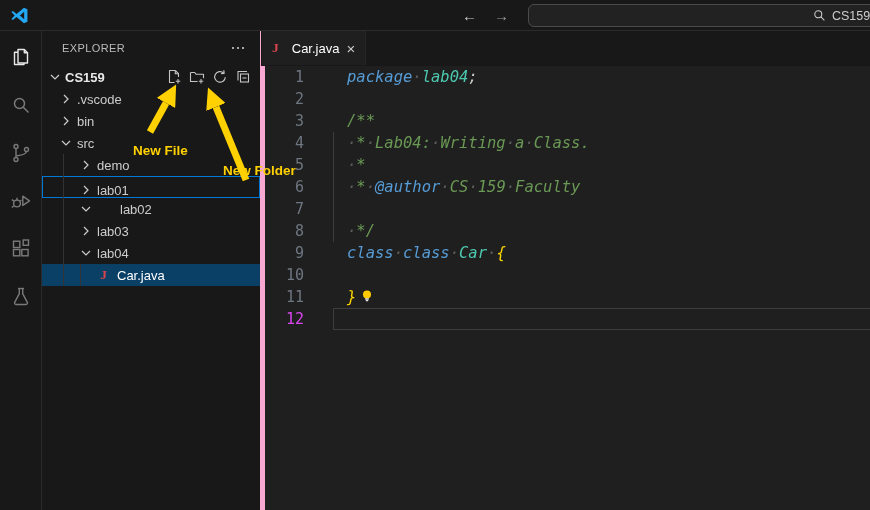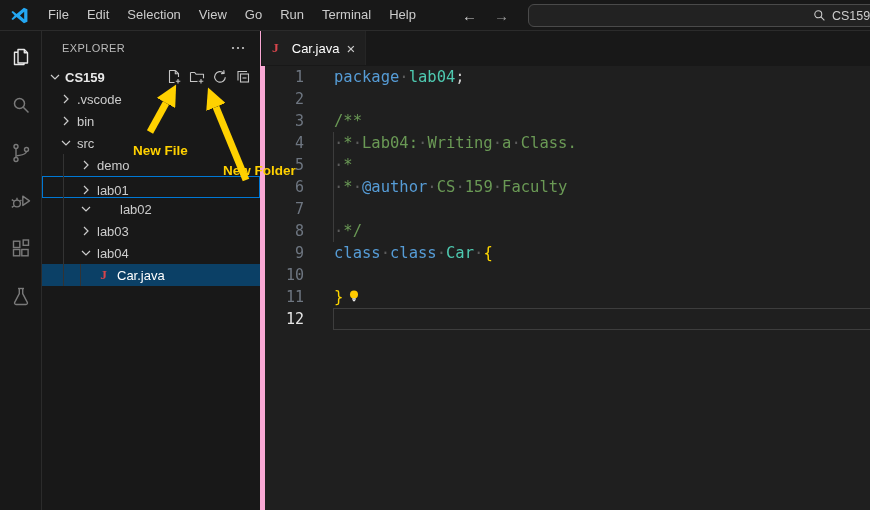--- a/index.html
+++ b/index.html
@@ -47,22 +47,22 @@
   
   .tabbar{position:absolute;left:261px;right:0;top:30px;height:36px;background:#181818;z-index:1;}
   .tab{position:absolute;left:1px;top:0;width:104px;height:35px;background:#1f1f1f;border-top:1px solid #0078d4;
        border-right:1px solid #252525;display:flex;align-items:center;padding:0 10px;box-sizing:border-box;gap:7px;
        font-size:13px;color:#ffffff;}
   .tab-close{margin-left:auto;color:#cccccc;font-size:15px;line-height:15px;}
   #code{position:absolute;left:261px;right:0;top:66px;bottom:0;font-family:"DejaVu Sans Mono",monospace;
         font-size:15.5px;z-index:0;}
   .code-row{position:absolute;left:0;right:0;height:22px;line-height:22px;}
   .ln{position:absolute;left:0;top:0;width:43px;text-align:right;color:#6e7681;font-size:15px;}
-  .code-row.current .ln{color:#e5e5e5;}
-  .cc{position:absolute;left:73px;top:0;white-space:pre;}
+  .code-row.current .ln{color:#d946ef;}
+  .cc{position:absolute;left:86px;top:0;white-space:pre;font-style:italic;}
   .iguide{position:absolute;left:72px;top:0;width:1px;height:22px;background:#3c3c3c;}
   .curbox{position:absolute;left:72px;right:0;top:0;height:20px;border:1px solid #3d3d3d;border-right:none;}
   .tok-kw{color:#569CD6}.tok-type{color:#4EC9B0}.tok-com{color:#6A9955}.tok-tag{color:#569CD6}
   .tok-brace{color:#FFD700}.tok-pun{color:#cccccc}.tok-ws{color:#5c5c5c}
   .bulb{display:inline-block;vertical-align:-1px;margin-left:4px;}
 
   
   #anno{position:absolute;left:0;top:0;width:870px;height:510px;pointer-events:none;z-index:20;}
   .anno-label{position:absolute;font-size:13.5px;font-weight:bold;pointer-events:none;z-index:21;}
   svg{display:block;}
@@ -71,30 +71,20 @@
 <body>
 
 <div id="app">
 
   <div class="titlebar">
     <span class="logo">
       <svg width="19" height="19" viewBox="0 0 24 24">
         <path fill="#24A7F2" d="M17.6 2.1L22 4v16l-4.4 1.9L8.3 13.9 3.6 17.6 1.8 16.5 5.9 12 1.8 7.5 3.6 6.4 8.3 10.1 17.6 2.1zM17.9 7.3L12.6 12l5.3 4.7V7.3z"></path>
       </svg>
     </span>
-    <div class="menubar">
-        <span class="menu-item">File</span>
-        <span class="menu-item">Edit</span>
-        <span class="menu-item">Selection</span>
-        <span class="menu-item">View</span>
-        <span class="menu-item">Go</span>
-        <span class="menu-item">Run</span>
-        <span class="menu-item">Terminal</span>
-        <span class="menu-item">Help</span>
-      </div>
     <div class="navbtns">
       <span class="nav-back">←</span>
       <span class="nav-fwd">→</span>
     </div>
     <div class="searchbox">
       <div class="search-inner">
         <span>
           <svg width="13" height="13" viewBox="0 0 16 16" fill="none" stroke="#cccccc" stroke-width="1.3">
             <circle cx="6.5" cy="6.5" r="4.3"></circle>
               <path d="M9.8 9.8L14 14"></path>

